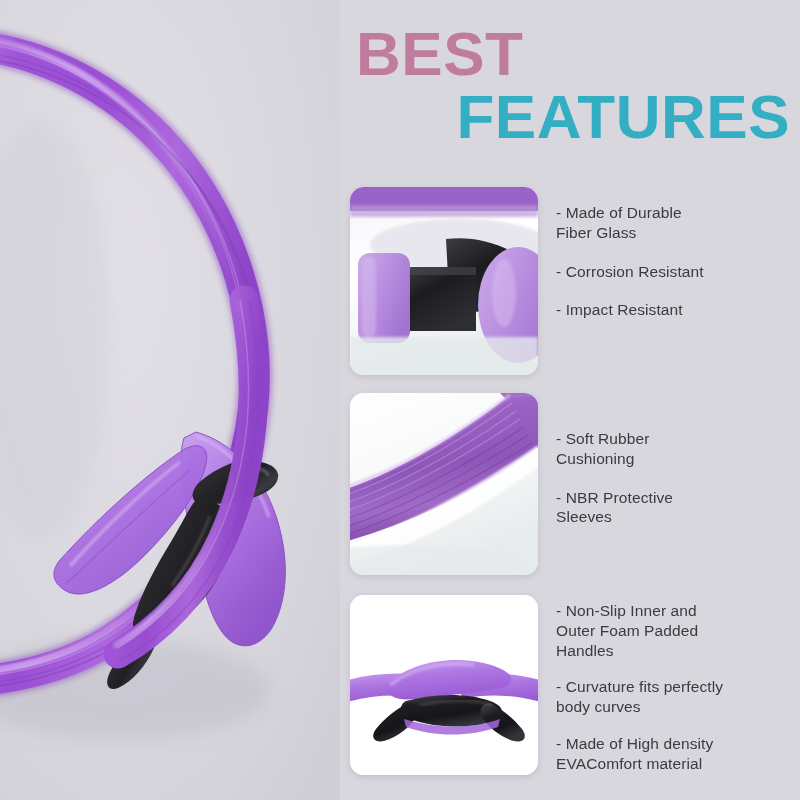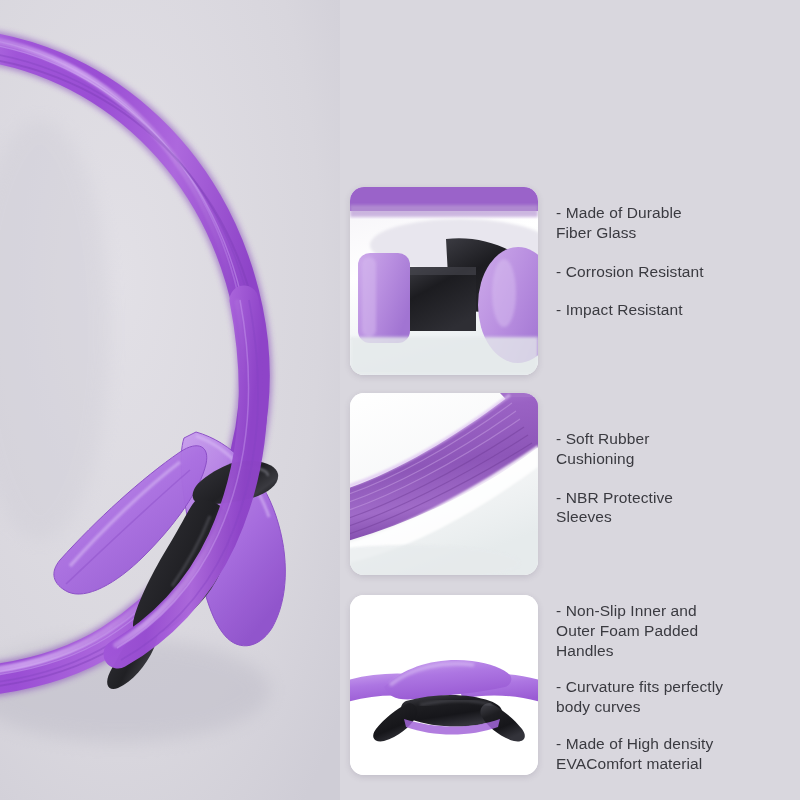--- a/index.html
+++ b/index.html
@@ -204,20 +204,24 @@
         <path d="M 210,516 C 200,542 186,566 172,586" fill="none" stroke="#6e6e78" stroke-width="3" opacity="0.4" filter="url(#tinyBlur)"></path>
 
         <path d="M 244,300 C 262,392 254,470 222,540 C 198,592 160,630 118,654" fill="none" stroke="url(#ringGrad)" stroke-width="29" stroke-linecap="round" opacity="0.98"></path>
         <path d="M 240,300 C 257,390 249,466 218,535 C 195,586 158,624 117,648" fill="none" stroke="#c79cf0" stroke-width="1.5" opacity="0.45"></path>
         <path d="M 249,300 C 266,392 259,474 227,545 C 203,597 164,636 121,660" fill="none" stroke="#8544c3" stroke-width="1.8" opacity="0.4"></path>
         <path d="M 238,302 C 254,390 246,464 216,532 C 193,583 156,621 116,645" fill="none" stroke="url(#ringHi)" stroke-width="6" stroke-linecap="round" opacity="0.8" filter="url(#tinyBlur)"></path>
       </g>
     </svg>
   </div>
 
+  <div id="title-block">
+    <div class="title-line" id="title-best">BEST</div>
+    <div class="title-line" id="title-features">FEATURES</div>
+  </div>
 
   <div class="feature-row" id="feature-row-0">
     <div class="thumb-card" id="thumb-card-0">
       <svg viewBox="0 0 188 188" preserveAspectRatio="xMidYMid slice" xmlns="http://www.w3.org/2000/svg">
         <defs>
           <linearGradient id="t1bg" x1="0" y1="0" x2="0.3" y2="1">
             <stop offset="0%" stop-color="#f4f2f7"></stop>
             <stop offset="45%" stop-color="#ffffff"></stop>
             <stop offset="100%" stop-color="#e9eef0"></stop>
           </linearGradient>

